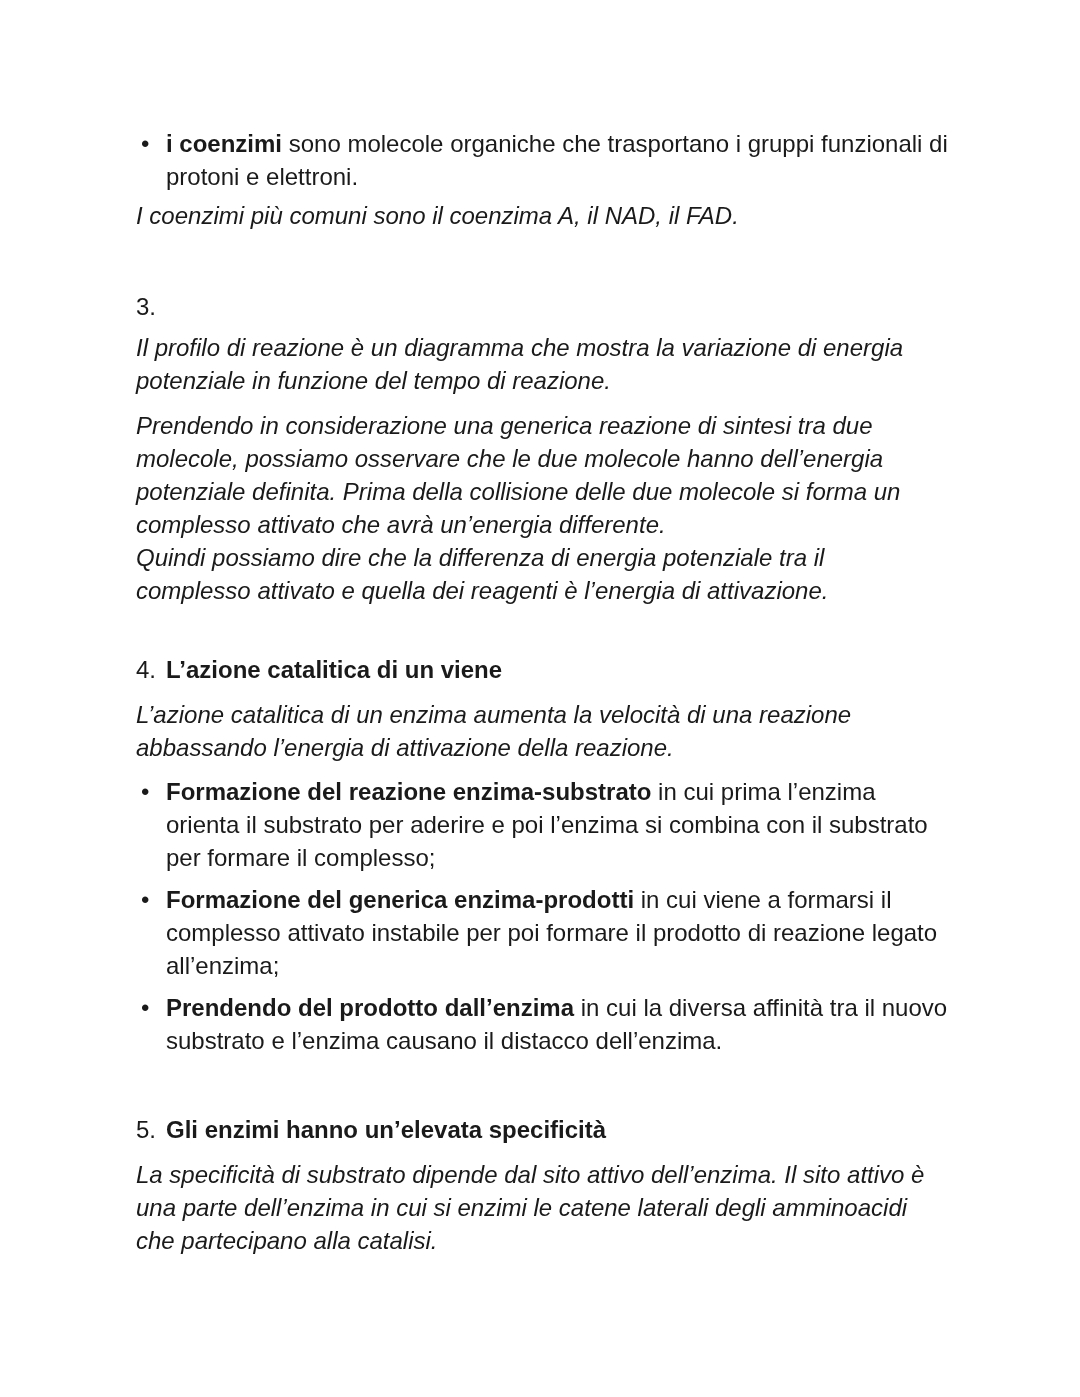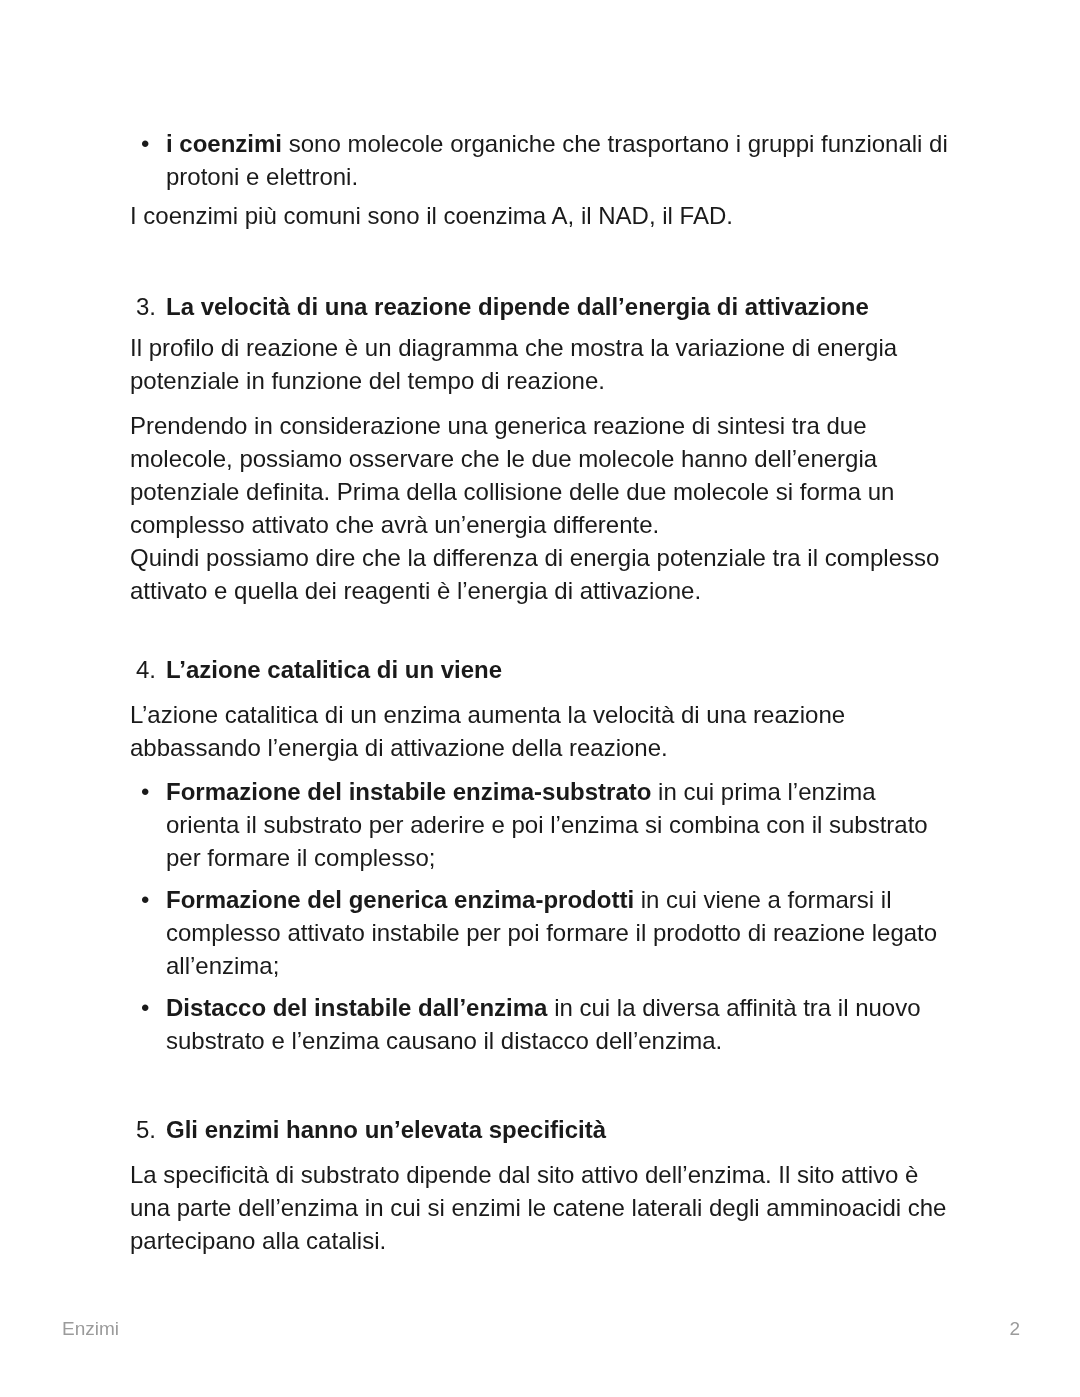--- a/index.html
+++ b/index.html
@@ -22,22 +22,23 @@
   }
   .content {
     position: absolute;
     top: 0;
     left: 128px;
     width: 824px;
     font-size: 24px;
     line-height: 33px;
   }
   .para {
-    margin: 2px;
+    margin: 8px;
     white-space: pre-line;
+    font-style: italic;
   }
   .heading {
     margin: 0;
     font-size: 24px;
     line-height: 33px;
     font-weight: normal;
     padding-left: 8px;
     display: flex;
   }
   .heading .num {
@@ -98,57 +99,52 @@
     <div class="bullet-item mt-first">
       <span class="marker">•</span>
       <p class="bullet-body"><strong>i coenzimi</strong><span> sono molecole organiche che trasportano i gruppi funzionali di protoni e elettroni.</span></p>
     </div>
 
     <p class="para mt-para-s">I coenzimi più comuni sono il coenzima A, il NAD, il FAD.</p>
 
     <section>
       <h3 class="heading mt-h3">
         <span class="num">3.</span>
-        <span class="title">La velocità di una reazione dipende dall’energia di attivazione</span>
       </h3>
       <p class="para mt-para">Il profilo di reazione è un diagramma che mostra la variazione di energia potenziale in funzione del tempo di reazione.</p>
       <p class="para mt-after-h">Prendendo in considerazione una generica reazione di sintesi tra due molecole, possiamo osservare che le due molecole hanno dell’energia potenziale definita. Prima della collisione delle due molecole si forma un complesso attivato che avrà un’energia differente.
 Quindi possiamo dire che la differenza di energia potenziale tra il complesso attivato e quella dei reagenti è l’energia di attivazione.</p>
     </section>
 
     <section>
       <h3 class="heading mt-h4">
         <span class="num">4.</span>
         <span class="title">L’azione catalitica di un viene</span>
       </h3>
       <p class="para mt-after-h">L’azione catalitica di un enzima aumenta la velocità di una reazione abbassando l’energia di attivazione della reazione.</p>
 
       <div class="bullet-item mt-list1">
         <span class="marker">•</span>
-        <p class="bullet-body"><strong>Formazione del instabile enzima-substrato</strong><span> in cui prima l’enzima orienta il substrato per aderire e poi l’enzima si combina con il substrato per formare il complesso;</span></p>
+        <p class="bullet-body"><strong>Formazione del reazione enzima-substrato</strong><span> in cui prima l’enzima orienta il substrato per aderire e poi l’enzima si combina con il substrato per formare il complesso;</span></p>
       </div>
 
       <div class="bullet-item mt-list">
         <span class="marker">•</span>
         <p class="bullet-body"><strong>Formazione del generica enzima-prodotti</strong><span> in cui viene a formarsi il complesso attivato instabile per poi formare il prodotto di reazione legato all’enzima;</span></p>
       </div>
 
       <div class="bullet-item mt-list">
         <span class="marker">•</span>
-        <p class="bullet-body"><strong>Distacco del instabile dall’enzima</strong><span> in cui la diversa affinità tra il nuovo substrato e l’enzima causano il distacco dell’enzima.</span></p>
+        <p class="bullet-body"><strong>Prendendo del prodotto dall’enzima</strong><span> in cui la diversa affinità tra il nuovo substrato e l’enzima causano il distacco dell’enzima.</span></p>
       </div>
     </section>
 
     <section>
       <h3 class="heading mt-h5">
         <span class="num">5.</span>
         <span class="title">Gli enzimi hanno un’elevata specificità</span>
       </h3>
       <p class="para mt-after-h">La specificità di substrato dipende dal sito attivo dell’enzima. Il sito attivo è una parte dell’enzima in cui si enzimi le catene laterali degli amminoacidi che partecipano alla catalisi.</p>
     </section>
 
   </main>
 
-  <footer class="footer">
-    <span>Enzimi</span>
-    <span>2</span>
-  </footer>
 </div>
 
 </body></html>

